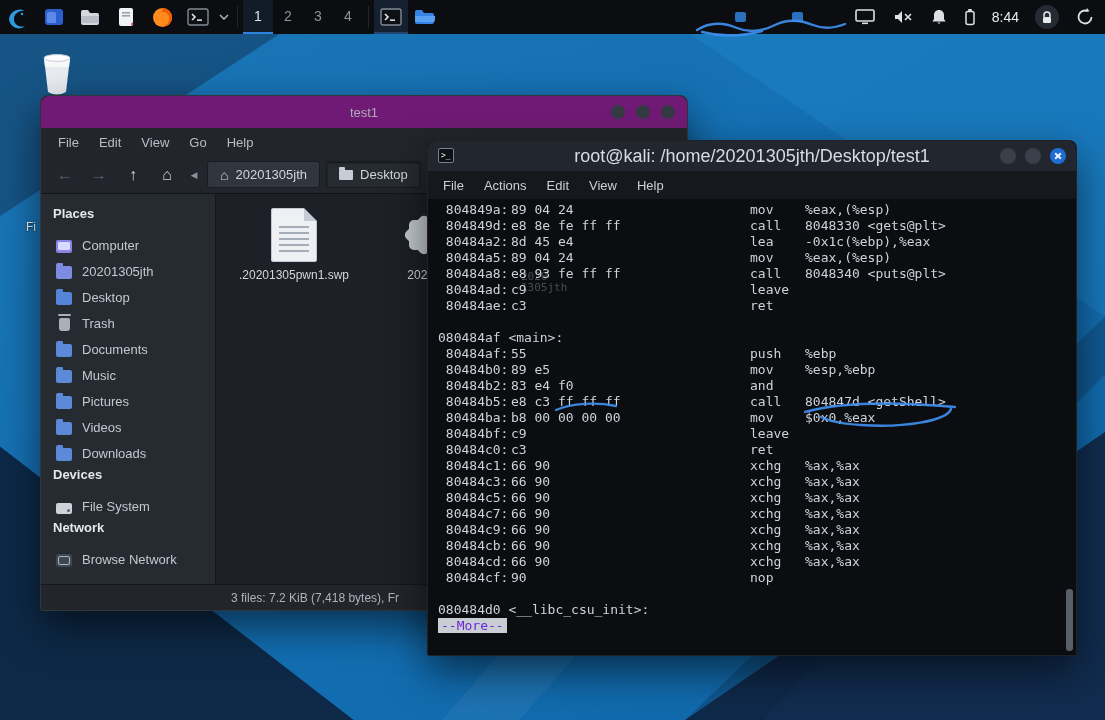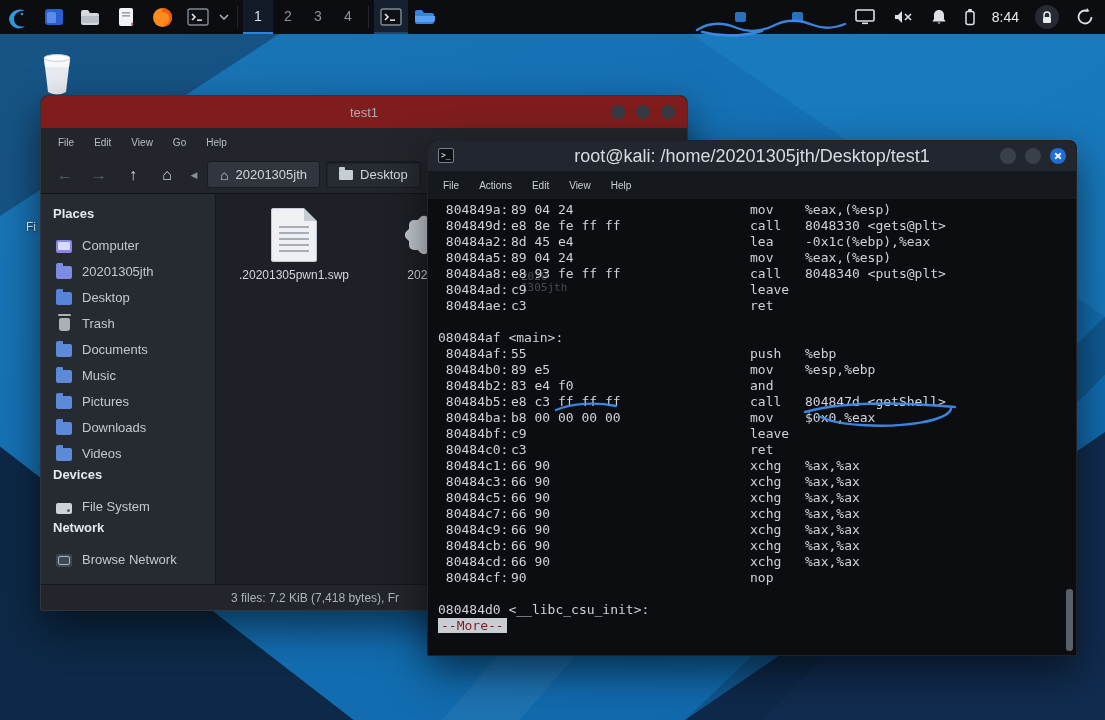--- a/index.html
+++ b/index.html
@@ -13,25 +13,25 @@
   #bg-bl{clip-path:polygon(0 62%,32% 100%,0 100%);background:#0d2947}
   #bg-br{clip-path:polygon(100% 60%,100% 100%,62% 100%);background:#112c4f}
   #bg-tr{clip-path:polygon(58% 0,100% 0,100% 44%);background:#1e85c8;opacity:.45}
   #bg-streak1{clip-path:polygon(40% 100%,74% 40%,79% 44%,47% 100%);background:rgba(255,255,255,.05)}
   #bg-streak2{clip-path:polygon(62% 100%,100% 44%,100% 52%,69% 100%);background:rgba(10,30,60,.25)}
   #desktop-trash{position:absolute;left:36px;top:52px}
   #partial-label{position:absolute;left:26px;top:220px;font-size:12px;color:#f2f5f8;text-shadow:0 1px 2px rgba(0,0,0,.7)}
 
   
   .window{position:absolute;border:1px solid rgba(255,255,255,.09);border-radius:8px 8px 2px 2px;box-shadow:0 16px 40px rgba(0,0,0,.55)}
-  .menu-item{font-size:10px;padding:3px 9px;border-radius:3px}
+  .menu-item{font-size:13px;padding:3px 9px;border-radius:3px}
 
   
   #fm-window{left:40px;top:95px;width:648px;height:516px;background:#1e2127;z-index:10}
-  .fm-titlebar{height:32px;background:#7f1d1d;border-radius:8px 8px 0 0;display:flex;align-items:center;justify-content:center;position:relative}
+  .fm-titlebar{height:32px;background:#701a75;border-radius:8px 8px 0 0;display:flex;align-items:center;justify-content:center;position:relative}
   .fm-title{font-size:13px;color:#a9aeb6}
   .wbtns{position:absolute;right:12px;top:9px;display:flex;gap:11px}
   .wbtn{width:14px;height:14px;border-radius:50%;background:#363b43}
   .fm-menubar{height:28px;background:#22252b;display:flex;align-items:center;padding-left:8px;gap:2px}
   .fm-menubar .menu-item{color:#b9bec5}
   .fm-toolbar{height:38px;background:#22252b;border-bottom:1px solid #121419;display:flex;align-items:center;padding:0 10px;gap:6px}
   .nav-btn{width:28px;height:26px;display:flex;align-items:center;justify-content:center;font-size:16px;color:#cfd4da;border-radius:4px}
   .nav-btn.dim{color:#596069}
   .crumb-btn{width:14px;height:24px;display:flex;align-items:center;justify-content:center;color:#8a9098;font-size:9px}
   #fm-path-bar{display:flex;gap:6px}
@@ -87,21 +87,21 @@
   .term-menubar{height:28px;background:#15181d;display:flex;align-items:center;padding-left:6px;gap:2px}
   .term-menubar .menu-item{color:#ccd1d7}
   .term-body{position:absolute;top:58px;left:0;right:0;bottom:0;background:#0b0d11;padding:3px 0 0 10px;font-family:"DejaVu Sans Mono",monospace;font-size:13px;line-height:16px;color:#ced3d9;overflow:hidden}
   .term-line{display:flex;white-space:pre;height:16px;position:relative}
   .c-a{width:73px;flex:none}
   .c-b{width:239px;flex:none}
   .c-m{width:55px;flex:none}
   .c-o{flex:1}
   .c-h{position:absolute;left:0;top:0}
   .more-line{height:16px;margin-top:0}
-  .more-badge{background:#c9ced5;color:#7f1d1d;padding:0 3px;font-family:"DejaVu Sans Mono",monospace;font-size:13px}
+  .more-badge{background:#c9ced5;color:#6d28d9;padding:0 3px;font-family:"DejaVu Sans Mono",monospace;font-size:13px}
   #ghost-label{position:absolute;left:93px;top:130px;font-family:"DejaVu Sans Mono",monospace;font-size:11px;line-height:11px;color:rgba(205,211,217,.30);z-index:2;pointer-events:none}
   #term-scroll-thumb{position:absolute;right:3px;top:448px;width:7px;height:62px;border-radius:3px;background:#595f68;z-index:3}
 
   
   #panel{position:absolute;top:0;left:0;right:0;height:34px;background:#0b0d10;z-index:40;display:flex;align-items:center}
   .launcher{width:36px;height:34px;display:flex;align-items:center;justify-content:center}
   .launcher.narrow{width:16px}
   .psep{width:1px;height:22px;background:#23272d;margin:0 5px}
   #workspace-switcher{display:flex}
   .ws{width:30px;height:34px;display:flex;align-items:center;justify-content:center;font-size:14px;color:#8d949c;border-bottom:2px solid transparent}
@@ -196,25 +196,25 @@
           <div class="sb-item">
             <span class="sb-ic ic-folder"></span>
             <span class="sb-lbl">Music</span>
           </div>
           <div class="sb-item">
             <span class="sb-ic ic-folder"></span>
             <span class="sb-lbl">Pictures</span>
           </div>
           <div class="sb-item">
             <span class="sb-ic ic-folder"></span>
+            <span class="sb-lbl">Videos</span>
+          </div>
+          <div class="sb-item">
+            <span class="sb-ic ic-folder"></span>
             <span class="sb-lbl">Downloads</span>
-          </div>
-          <div class="sb-item">
-            <span class="sb-ic ic-folder"></span>
-            <span class="sb-lbl">Videos</span>
           </div>
           <div class="sb-hdr">Devices</div>
           <div class="sb-item">
             <span class="sb-ic ic-drive"></span>
             <span class="sb-lbl">File System</span>
           </div>
           <div class="sb-hdr">Network</div>
           <div class="sb-item">
             <span class="sb-ic ic-network"></span>
             <span class="sb-lbl">Browse Network</span>

